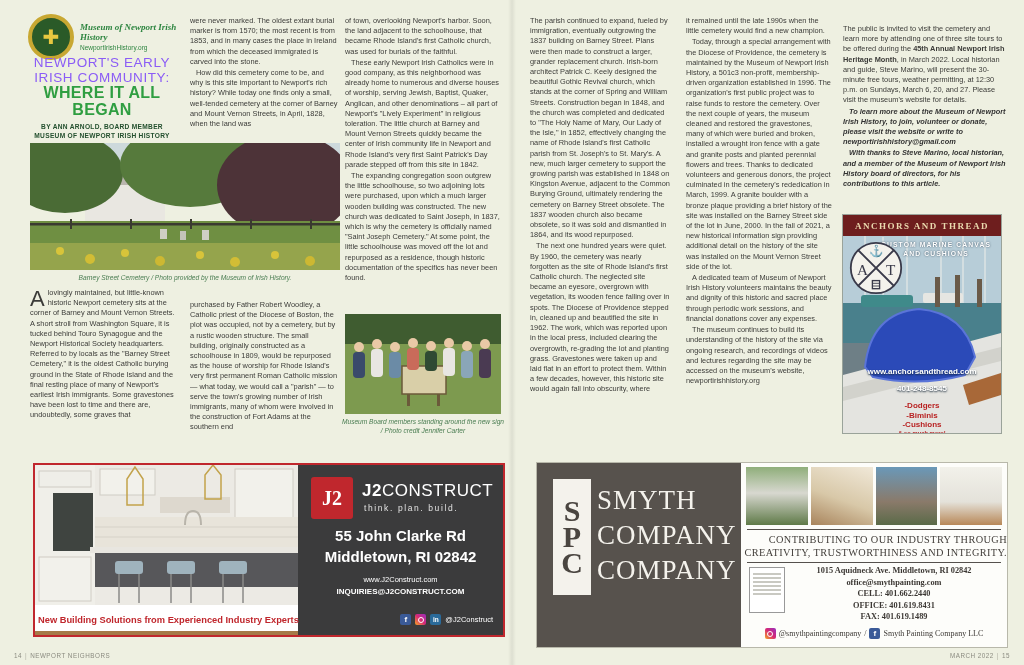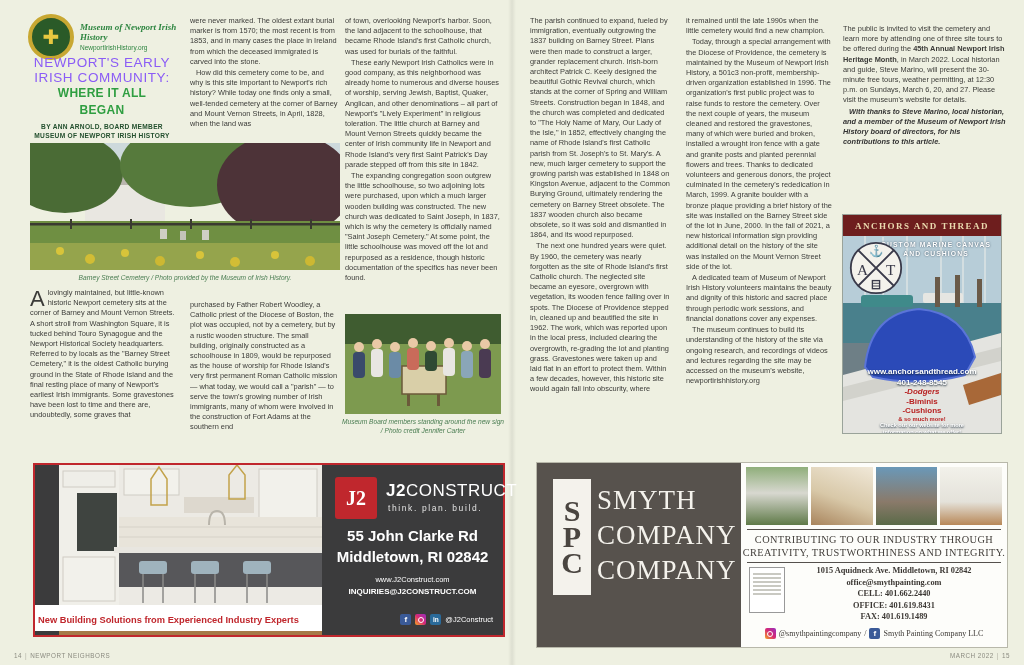--- a/index.html
+++ b/index.html
@@ -10,38 +10,38 @@
   
   .masthead{position:absolute;left:28px;top:14px;width:150px;display:flex;align-items:center;gap:6px;}
   .logo{width:38px;height:38px;border-radius:50%;background:#2a5a28;border:4px solid #c8a832;
     display:flex;align-items:center;justify-content:center;flex:0 0 auto;}
   .logo span{color:#e8c840;font-size:20px;line-height:20px;}
   .m-org{font:italic 700 9px/10px "Liberation Serif",serif;color:#2e8540;}
   .m-url{font:6.5px/8px "Liberation Sans",sans-serif;color:#2e8540;margin-top:2px;}
   
   .title-block{position:absolute;left:24px;top:56px;width:156px;text-align:center;}
   .t-light{font-weight:400;font-size:13.5px;line-height:14.5px;color:#8b5cf6;letter-spacing:0.6px;}
-  .t-bold{font-weight:800;font-size:12px;line-height:16.5px;color:#2f9e41;letter-spacing:0.3px;}
+  .t-bold{font-weight:800;font-size:16px;line-height:16.5px;color:#2f9e41;letter-spacing:0.3px;}
   .byline{margin-top:5px;font-weight:700;font-size:6.6px;line-height:8.6px;color:#234f2e;letter-spacing:0.3px;}
   
   .col{position:absolute;font-size:7.4px;line-height:10.2px;color:#3b3b38;overflow:hidden;}
   .col p{margin:0;}
   .col p+p{text-indent:6px;margin-top:1px;}
   .bi{font-weight:700;font-style:italic;color:#333;}
   .b{font-weight:700;}
   .dropcap{float:left;font-size:22px;line-height:19px;margin:1px 3px 0 0;color:#3b3b38;}
   .caption{position:absolute;font-style:italic;font-size:6.6px;line-height:8.6px;color:#4a7d52;text-align:center;}
   .photo{position:absolute;overflow:hidden;}
   
   .footer{position:absolute;bottom:6px;font-size:6.3px;color:#8b8b80;letter-spacing:0.5px;}
   .footer .sep{margin:0 3px;color:#b0b0a4;}
   
   .j2-ad{position:absolute;left:33px;top:463px;width:472px;height:174px;border:2px solid #c0272d;
     background:#3b3b3c;display:flex;box-sizing:border-box;}
-  .j2-photo{position:relative;width:263px;height:100%;flex:0 0 auto;padding-left:24px;}
+  .j2-photo{position:relative;width:263px;height:100%;flex:0 0 auto;}
   .j2-strip{position:absolute;left:0;bottom:4px;width:100%;background:#fff;padding:4px 3px;box-sizing:border-box;}
   .j2-strip span{font-weight:800;font-size:9.3px;color:#c0272d;white-space:nowrap;}
   .j2-info{position:relative;flex:1;color:#fff;}
   .j2-logo{position:absolute;left:13px;top:12px;width:42px;height:42px;background:#c0272d;border-radius:3px;
     display:flex;align-items:center;justify-content:center;}
   .j2-logo span{font:700 20px "Liberation Serif",serif;color:#fff;}
   .j2-word{position:absolute;left:64px;top:16px;font-size:17px;letter-spacing:0.5px;color:#fff;}
   .j2-word .b{font-weight:800;}
   .j2-tag{position:absolute;left:66px;top:38px;font-size:8.5px;letter-spacing:1.6px;color:#e2e2e2;}
   .j2-addr{position:absolute;left:0;top:60px;width:100%;text-align:center;font-weight:800;font-size:15px;line-height:21px;}
@@ -57,37 +57,37 @@
   
   .anchors-ad{position:absolute;left:843px;top:215px;width:158px;height:218px;background:#6e7f86;overflow:hidden;
     box-shadow:0 0 0 1px #9aa39a;}
   .an-banner{position:absolute;left:0;top:0;width:100%;height:21px;background:#6e1e1e;
     display:flex;align-items:center;justify-content:center;}
   .an-banner span{font:700 9px "Liberation Serif",serif;color:#ead9ae;letter-spacing:1.5px;}
   .an-sub{position:absolute;left:30px;top:25px;width:126px;text-align:center;color:#fff;font-weight:700;
     font-size:6.8px;line-height:9px;letter-spacing:1.1px;text-shadow:0 0 2px #345;}
   .an-text{position:absolute;left:0;top:152px;width:100%;text-align:center;}
   .an-web{font-weight:700;font-size:8px;color:#fff;text-shadow:0 1px 2px #123;}
-  .an-phone{font-weight:700;font-size:8px;color:#fff;text-shadow:0 1px 2px #123;margin-top:2px;}
+  .an-phone{font-weight:700;font-size:8px;color:#fff;text-shadow:0 1px 2px #123;margin-top:8px;}
   .an-item{font-weight:800;font-size:8px;line-height:9.5px;color:#b82222;text-shadow:0 0 2px #fff2;}
   .an-more{font-weight:700;font-size:5.8px;color:#b82222;}
   .an-cta{font-weight:700;font-size:5.6px;line-height:7px;color:#fff;text-shadow:0 1px 2px #123;}
   
   .smyth-ad{position:absolute;left:536px;top:462px;width:472px;height:186px;background:#fdfdfa;
     border:1px solid #b8b8aa;box-sizing:border-box;display:flex;}
   .sm-left{position:relative;width:204px;background:#57524d;flex:0 0 auto;}
   .sm-box{position:absolute;left:16px;top:16px;width:38px;height:116px;background:#f4f2ec;
     display:flex;flex-direction:column;align-items:center;justify-content:center;}
   .sm-box span{font:700 30px/26px "Liberation Serif",serif;color:#4a4540;}
   .sm-word{position:absolute;left:60px;top:20px;color:#f4f2ec;font:400 27px/35px "Liberation Serif",serif;letter-spacing:1px;}
   .sm-right{position:relative;flex:1;background:#fdfdfa;}
   .sm-strip{position:absolute;left:5px;top:4px;right:5px;height:58px;display:flex;gap:3px;}
   .sm-strip div{flex:1;}
   .sm-line{position:absolute;left:6px;right:6px;height:1px;background:#55514d;}
-  .sm-tag{position:absolute;left:0;top:70px;width:100%;text-align:center;
+  .sm-tag{position:absolute;left:0;top:70px;width:100%;text-align:right;
     font:400 10.3px/13px "Liberation Serif",serif;color:#44403c;letter-spacing:0.4px;}
   .sm-contact{position:absolute;left:40px;top:102px;right:0;text-align:center;
     font:700 8.3px/11.5px "Liberation Serif",serif;color:#3c3834;}
   .sm-badge{position:absolute;left:8px;top:104px;width:36px;height:46px;background:#fff;border:1px solid #999;
     padding:3px 2px;box-sizing:border-box;}
   .sm-badge i{display:block;height:2px;background:#c9c9c2;margin:2px 1px;}
   .sm-social{position:absolute;left:0;bottom:8px;width:100%;display:flex;justify-content:center;align-items:center;
     gap:3px;font:400 8px "Liberation Serif",serif;color:#3c3834;}
   
   svg{display:block;}
@@ -263,20 +263,21 @@
 
   <div class="col" style="left:686px;top:16px;width:146px;height:428px;">
     <p>it remained until the late 1990s when the little cemetery would find a new champion.</p>
     <p>Today, through a special arrangement with the Diocese of Providence, the cemetery is maintained by the Museum of Newport Irish History, a 501c3 non-profit, membership-driven organization established in 1996. The organization's first public project was to raise funds to restore the cemetery. Over the next couple of years, the museum cleaned and restored the gravestones, many of which were buried and broken, installed a wrought iron fence with a gate and granite posts and planted perennial flowers and trees. Thanks to dedicated volunteers and generous donors, the project culminated in the cemetery's rededication in March, 1999. A granite boulder with a bronze plaque providing a brief history of the site was installed on the Barney Street side of the lot in June, 2000. In the fall of 2021, a new historical information sign providing additional detail on the history of the site was installed on the Mount Vernon Street side of the lot.</p>
     <p>A dedicated team of Museum of Newport Irish History volunteers maintains the beauty and dignity of this historic and sacred place through periodic work sessions, and financial donations cover any expenses.</p>
     <p>The museum continues to build its understanding of the history of the site via ongoing research, and recordings of videos and lectures regarding the site may be accessed on the museum's website, newportirishhistory.org</p>
   </div>
 
   <div class="col" style="left:843px;top:24px;width:163px;height:196px;">
     <p><span>The public is invited to visit the cemetery and learn more by attending one of three site tours to be offered during the </span><span class="b">45th Annual Newport Irish Heritage Month</span><span>, in March 2022. Local historian and guide, Steve Marino, will present the 30-minute free tours, weather permitting, at 12:30 p.m. on Sundays, March 6, 20, and 27. Please visit the museum's website for details.</span></p>
+    <p class="bi">To learn more about the Museum of Newport Irish History, to join, volunteer or donate, please visit the website or write to newportirishhistory@gmail.com</p>
     <p class="bi">With thanks to Steve Marino, local historian, and a member of the Museum of Newport Irish History board of directors, for his contributions to this article.</p>
   </div>
 
   <div class="anchors-ad">
     <svg width="158" height="218" viewBox="0 0 158 218" style="position:absolute;left:0;top:0;">
       <rect x="0" y="0" width="158" height="90" fill="#b7cdd8"></rect>
       <g stroke="#efefea" stroke-width="1">
         <path d="M22,14 V88 M40,22 V88 M64,10 V88 M98,18 V88 M120,8 V88 M142,20 V88"></path>
       </g>
       <rect x="0" y="88" width="158" height="40" fill="#49808c"></rect>
@@ -302,21 +303,21 @@
       <path d="M10,10 L50,50 M50,10 L10,50" stroke="#3a3a4a" stroke-width="2"></path>
       <text x="9" y="38" font-family="Liberation Serif,serif" font-size="17" fill="#3a3a4a">A</text>
       <text x="41" y="38" font-family="Liberation Serif,serif" font-size="17" fill="#3a3a4a">T</text>
       <text x="23" y="16" font-size="13" fill="#3a3a4a">⚓</text>
       <rect x="26" y="44" width="8" height="9" fill="none" stroke="#3a3a4a" stroke-width="1.5"></rect>
       <path d="M26,47 H34 M26,50 H34" stroke="#3a3a4a" stroke-width="1"></path>
     </svg>
     <div class="an-text">
       <div class="an-web">www.anchorsandthread.com</div>
       <div class="an-phone">401-248-8545</div>
-      <div class="an-item" style="margin-top:0;font-style:italic;">-Dodgers</div>
+      <div class="an-item" style="margin-top:8px;">-Dodgers</div>
       <div class="an-item">-Biminis</div>
       <div class="an-item">-Cushions</div>
       <div class="an-more">&amp; so much more!</div>
       <div class="an-cta">
         <div>Check out our website for more</div>
         <div>information on what we offer!</div>
       </div>
     </div>
   </div>
 

